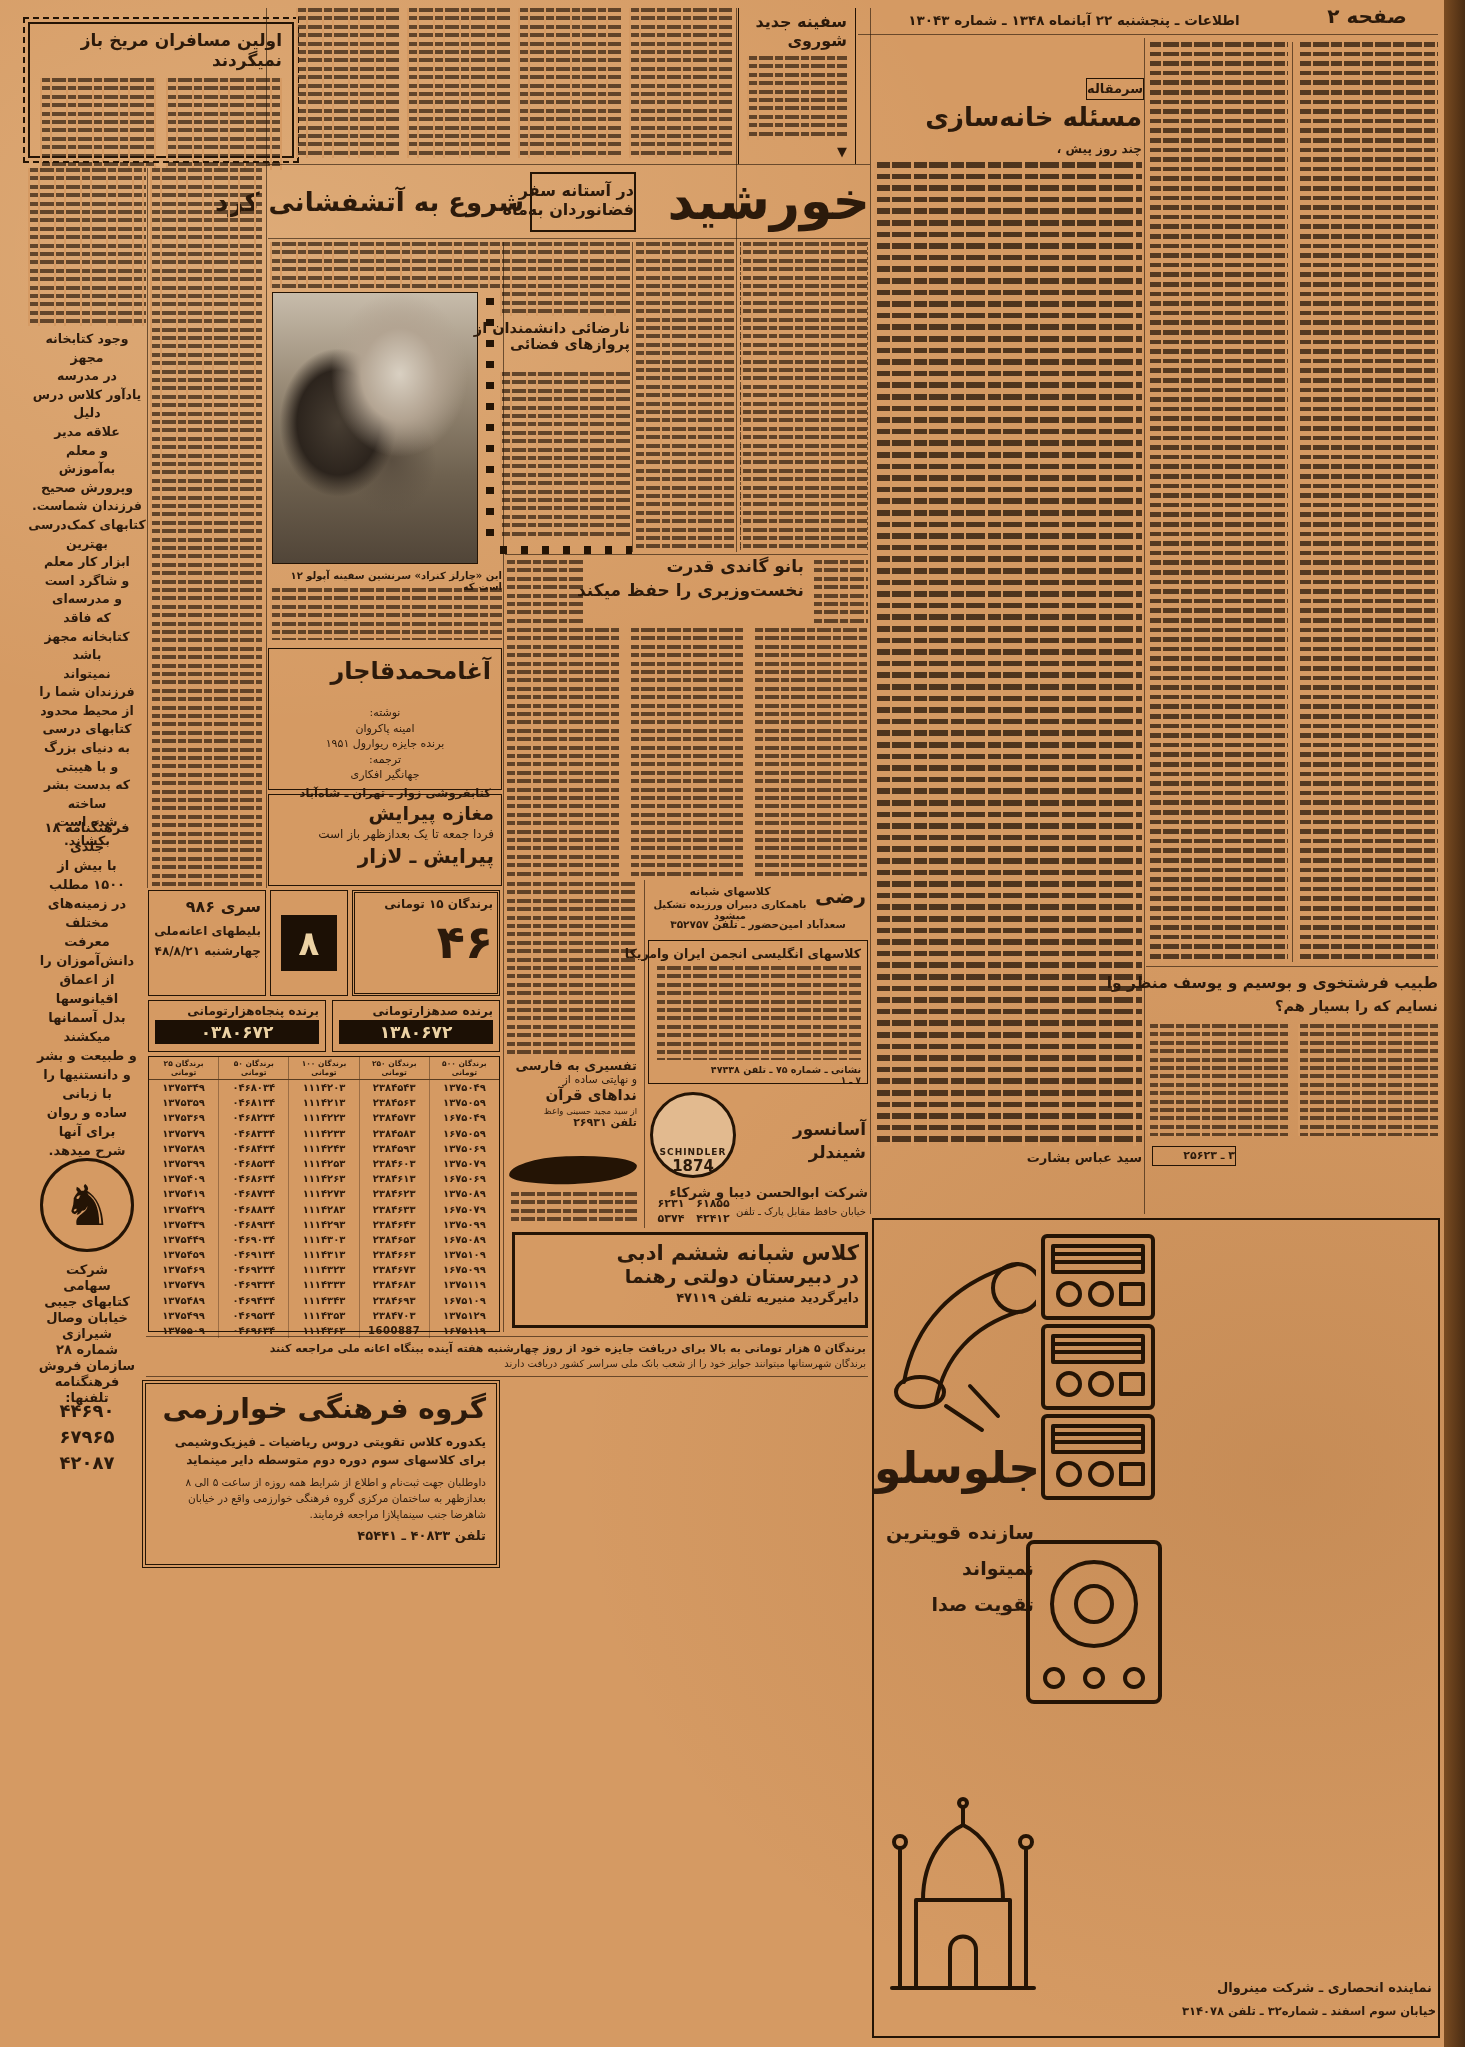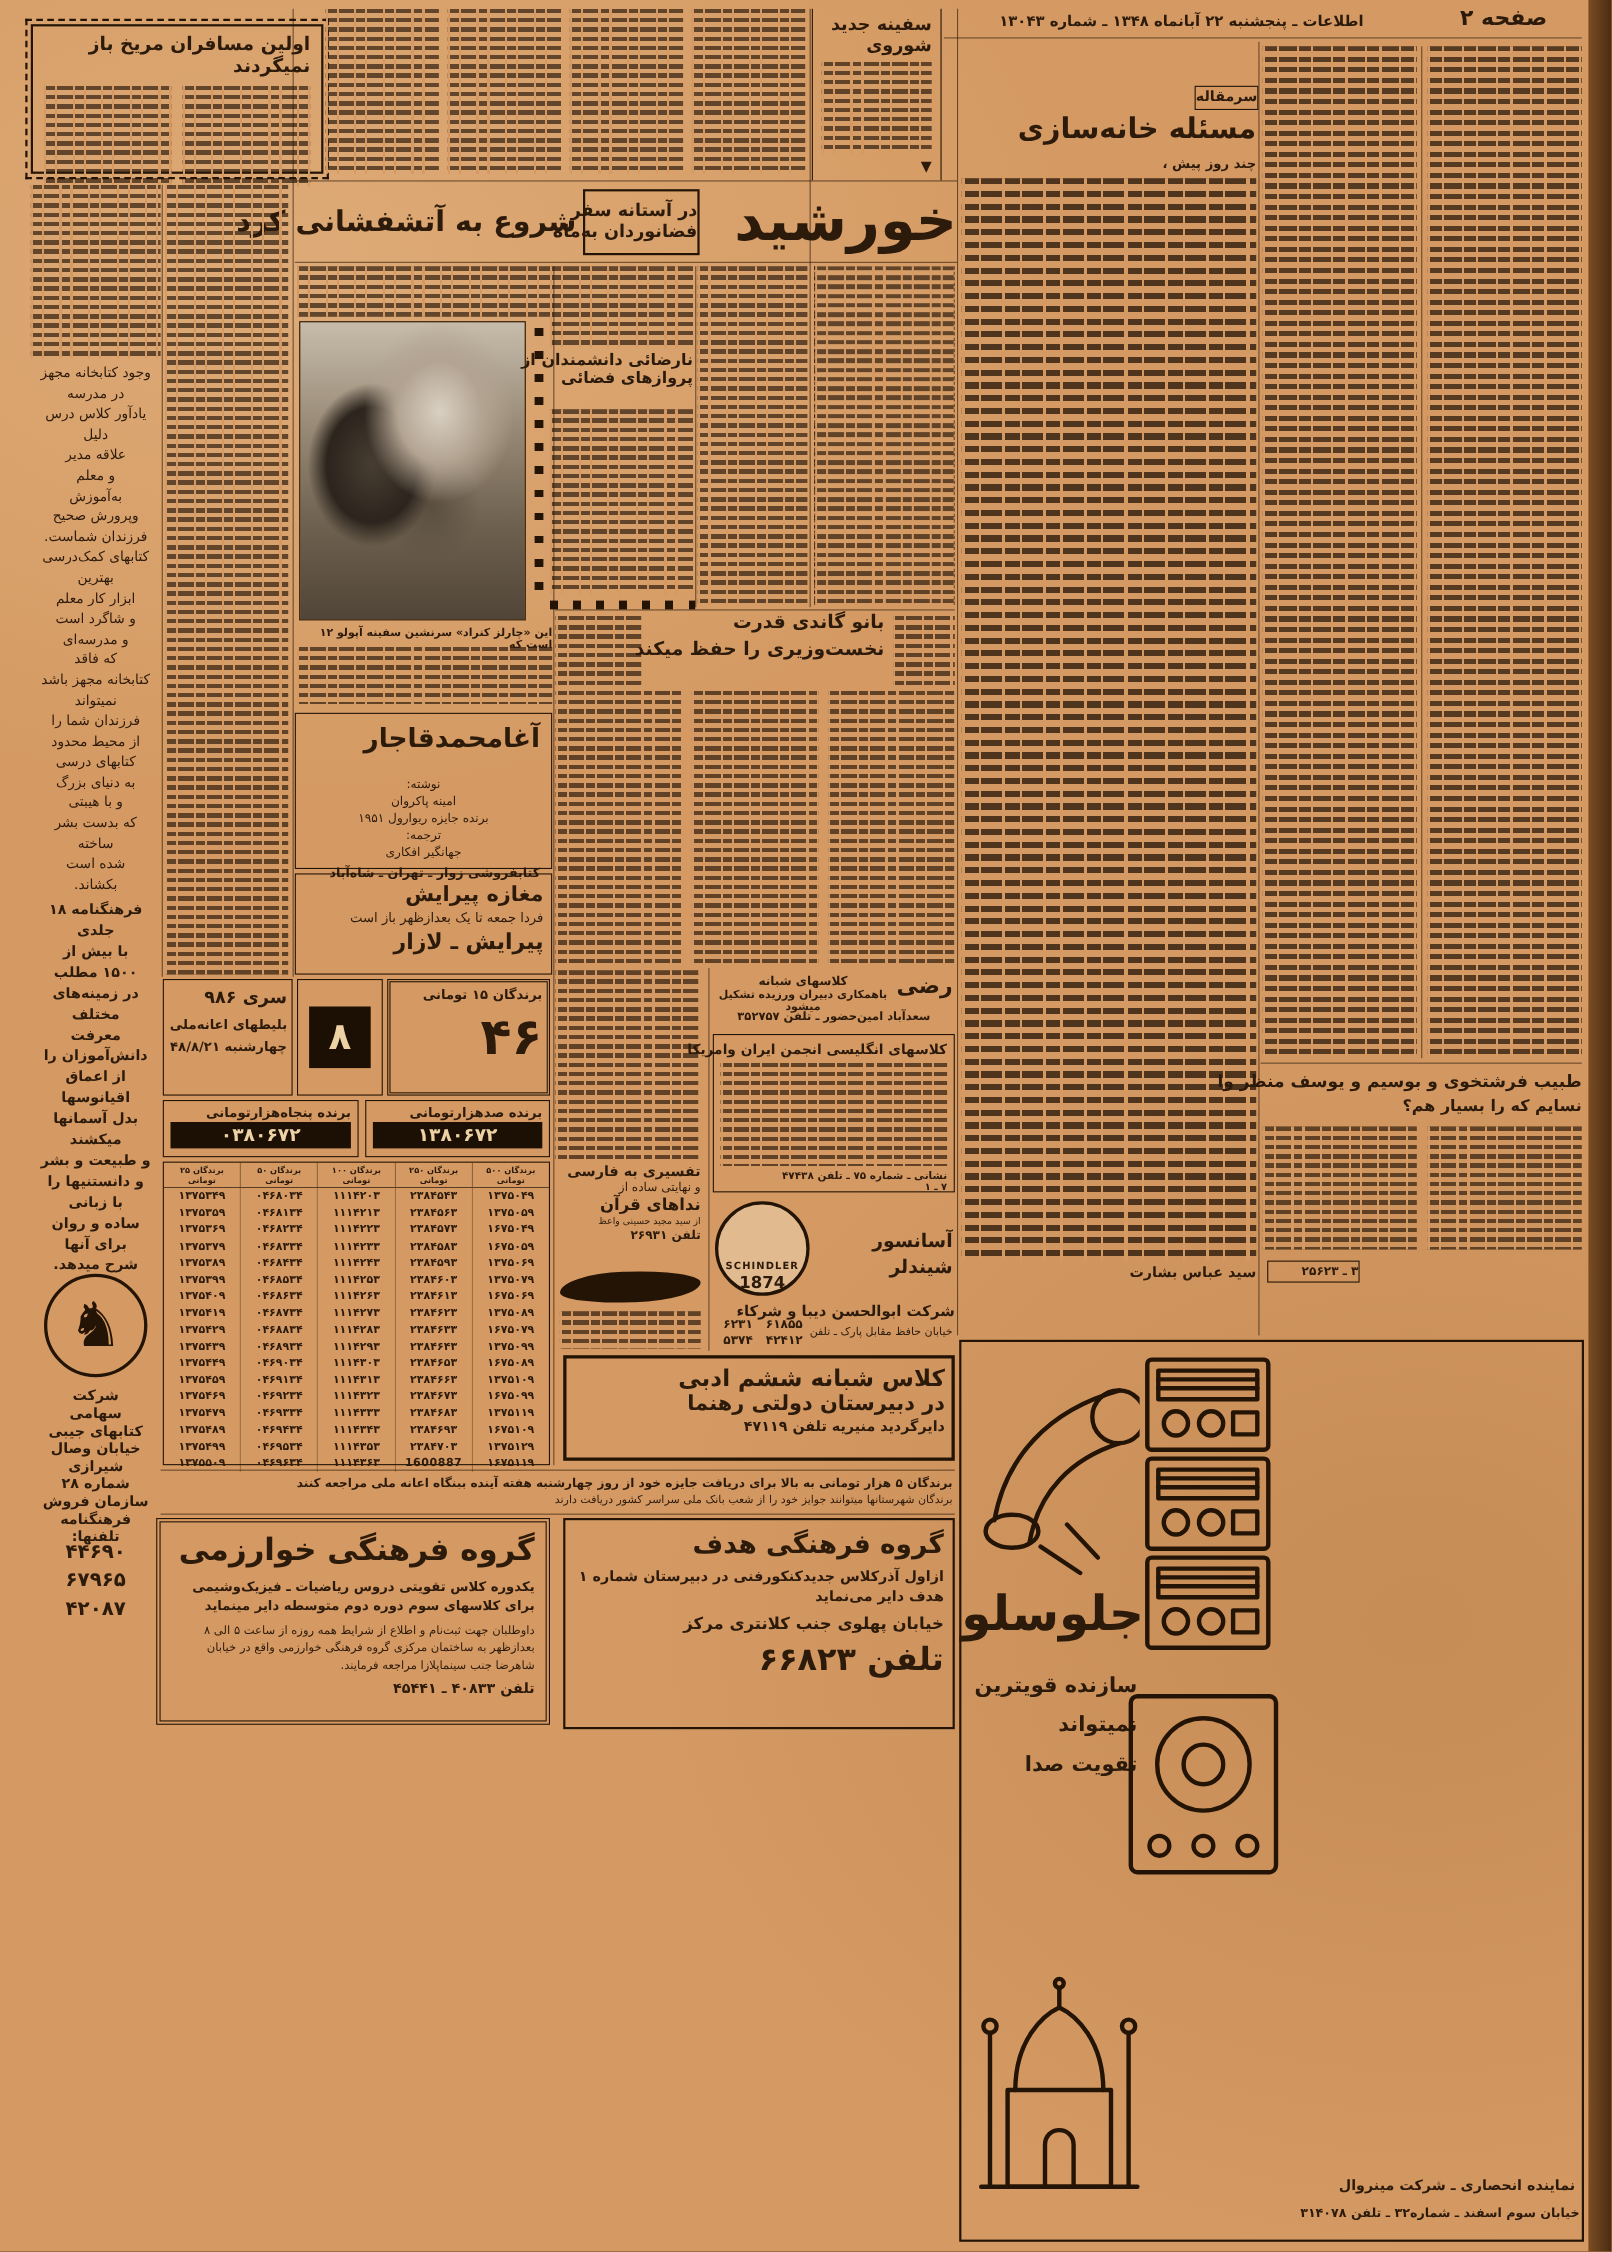--- a/index.html
+++ b/index.html
@@ -38,21 +38,21 @@
       radial-gradient(60px 70px at 58% 62%, #5a4e40 0%, rgba(0,0,0,0) 75%),
       linear-gradient(180deg,#c7bcab 0%,#9c8e7a 32%,#6e614f 68%,#514538 100%);
       border:1px solid #241405}
   .flex2{display:flex;gap:10px}
   .flex2>div{flex:1}
   .flex3{display:flex;gap:9px}
   .flex3>div{flex:1}
   .flex4{display:flex;gap:8px}
   .flex4>div{flex:1}
   
-  .lib-line{font-size:12.5px;font-weight:normal;text-align:center;line-height:18.6px}
+  .lib-line{font-size:12.5px;font-weight:bold;text-align:center;line-height:18.6px}
   .lib2-line{font-size:13px;font-weight:bold;text-align:center;line-height:19px}
   .co-line{font-size:13px;font-weight:bold;text-align:center;line-height:16px}
   .ph-line{font-size:18px;font-weight:bold;text-align:center;line-height:26px;letter-spacing:2px}
   .horse-logo{width:94px;height:94px;border:3px solid #241405;border-radius:50%;display:flex;align-items:center;justify-content:center;font-size:56px;color:#241405}
   
   .lotto{border:1px solid #241405}
   .lotto-head{display:flex;border-bottom:1px solid rgba(36,20,5,.7)}
   .lotto-head>div{flex:1;font-size:7.5px;font-weight:bold;text-align:center;padding:2px 1px;border-left:1px solid rgba(36,20,5,.4)}
   .lotto-head>div:last-child{border-left:none}
   .lotto-rows>div{display:flex;height:15.2px}
@@ -426,27 +426,20 @@
     <div class="b c nw" style="font-size:13px;margin-top:3px">دایرگردید منیریه تلفن ۴۷۱۱۹</div>
   </div>
 
   <div class="abs" style="left:142px;top:1380px;width:358px;height:188px;border:4px double #241405;padding:8px 10px">
     <div class="b c nw" style="font-size:28px">گروه فرهنگی خوارزمی</div>
     <div class="b c" style="font-size:12px;margin-top:8px;line-height:1.5">یکدوره کلاس تقویتی دروس ریاضیات ـ فیزیک‌وشیمی برای کلاسهای سوم دوره دوم متوسطه دایر مینماید</div>
     <div class="c" style="font-size:10.5px;margin-top:6px;line-height:1.5">داوطلبان جهت ثبت‌نام و اطلاع از شرایط همه روزه از ساعت ۵ الی ۸ بعدازظهر به ساختمان مرکزی گروه فرهنگی خوارزمی واقع در خیابان شاهرضا جنب سینماپلازا مراجعه فرمایند.</div>
     <div class="b c" style="font-size:13px;margin-top:6px">تلفن ۴۰۸۳۳ ـ ۴۵۴۴۱</div>
   </div>
 
-  <div class="abs boxed" style="left:512px;top:1380px;width:356px;height:192px;padding:8px">
-    <div class="b c nw" style="font-size:24px">گروه فرهنگی هدف</div>
-    <div class="b c nw" style="font-size:13px;margin-top:8px">ازاول آذرکلاس جدیدکنکورفنی در دبیرستان شماره ۱</div>
-    <div class="b c nw" style="font-size:13px;margin-top:3px">هدف دایر می‌نماید</div>
-    <div class="b c nw" style="font-size:15px;margin-top:8px">خیابان پهلوی جنب کلانتری مرکز</div>
-    <div class="b c nw" style="font-size:29px;margin-top:6px">تلفن ۶۶۸۲۳</div>
-  </div>
 
   <div class="abs b c thinbox" style="left:1086px;top:78px;width:58px;height:22px;font-size:13px;line-height:20px">سرمقاله</div>
   <div class="abs b c nw" style="left:930px;top:102px;width:212px;font-size:26px">مسئله خانه‌سازی</div>
   <div class="abs b" style="left:874px;top:142px;width:268px;font-size:12px;text-align:right">چند روز پیش ،</div>
   <div class="abs greek-ed" style="left:874px;top:162px;width:268px;height:984px"></div>
   <div class="abs b c nw" style="left:1030px;top:1150px;width:112px;font-size:13px">سید عباس بشارت</div>
 
   <div class="abs" style="left:1148px;top:42px;width:290px;height:920px;display:flex;gap:10px">
     <div class="greek" style="flex:1"></div>
     <div class="greek" style="flex:1"></div>

